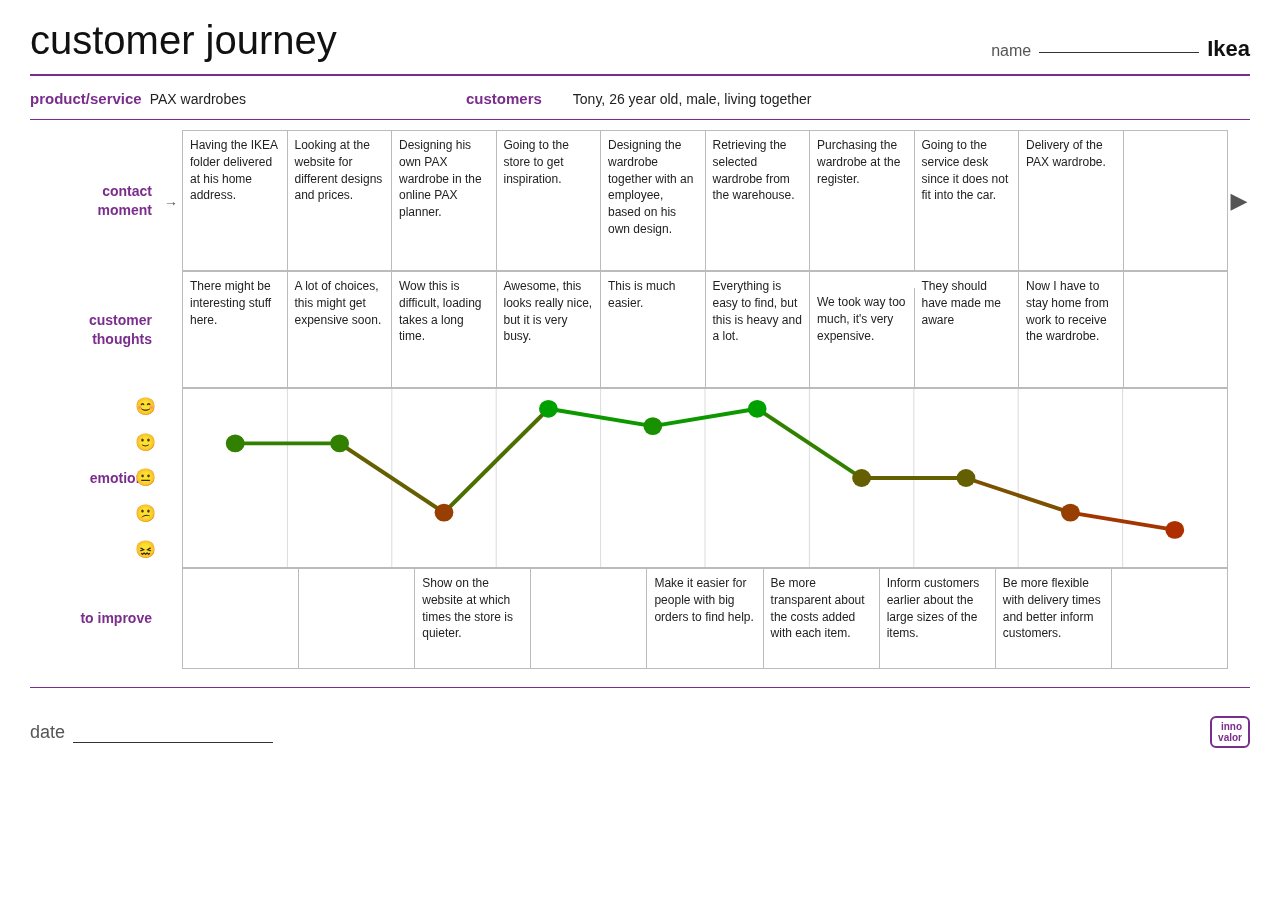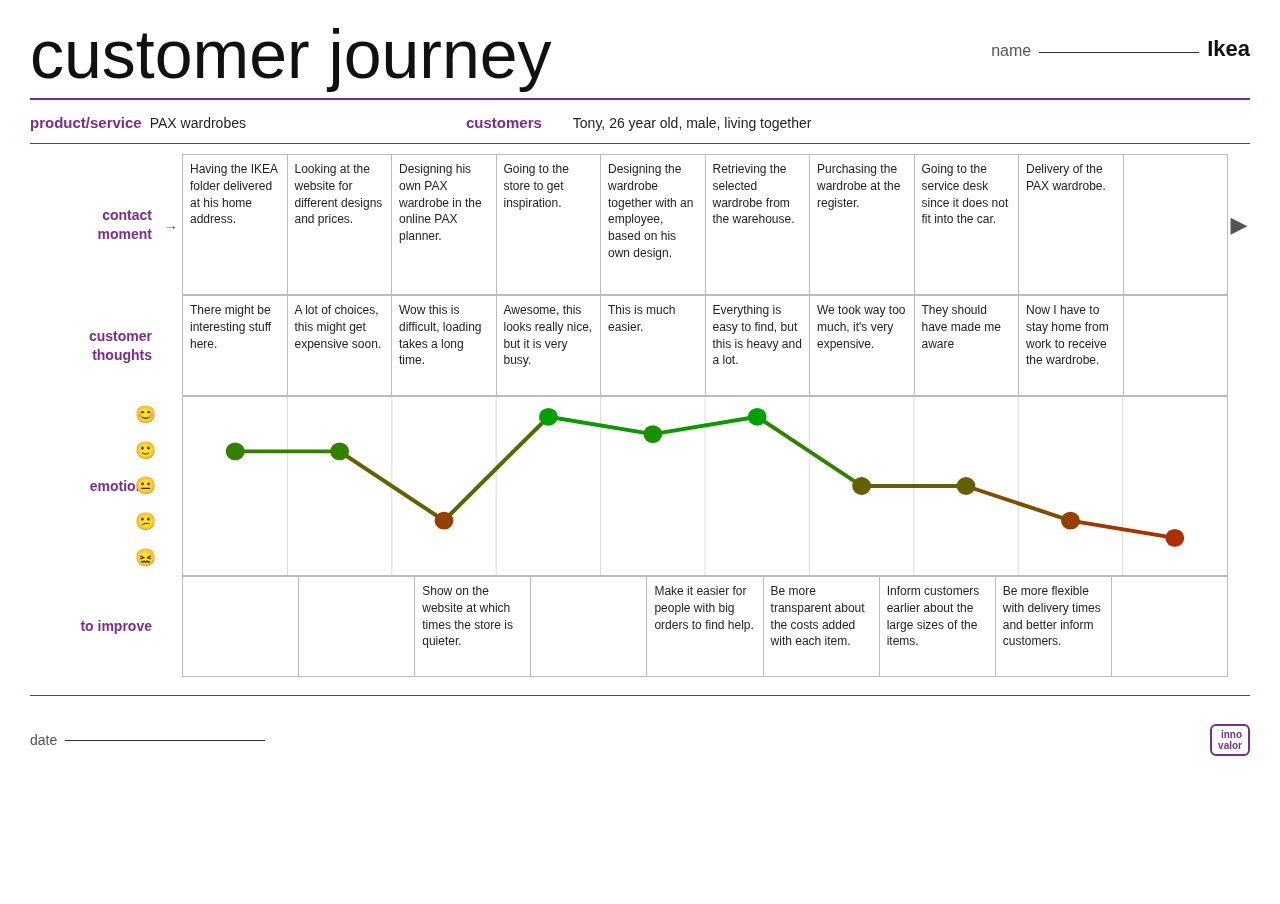--- a/index.html
+++ b/index.html
@@ -11,21 +11,21 @@
       padding: 20px 30px;
       color: #222;
     }
     .header-area {
       display: flex;
       align-items: flex-start;
       justify-content: space-between;
       margin-bottom: 10px;
     }
     .main-title {
-      font-size: 68px;
+      font-size: 40px;
       font-weight: 300;
       color: #111;
       line-height: 1;
     }
     .name-area {
       display: flex;
       align-items: center;
       gap: 8px;
       margin-top: 18px;
       font-size: 16px;
@@ -68,24 +68,23 @@
     }
     .meta-customers-label {
       color: #7a2d8c;
       font-weight: bold;
       font-size: 15px;
       margin-left: 220px;
       margin-right: 23px;
     }
     .date-line {
       display: flex;
-      align-items: center;
       gap: 8px;
       margin-top: 18px;
-      font-size: 14px;
+      font-size: 18px;
       color: #555;
     }
     .date-underline {
       border-bottom: 1.5px solid #333;
       width: 200px;
       display: inline-block;
     }
     .logo-area {
       text-align: right;
       margin-top: 18px;
@@ -251,21 +250,21 @@
       <span class="label-text">customer<br>thoughts</span>
     </div>
     <div class="arrow-col"></div>
     <div class="cells-area" id="thoughts-cells">
     <div class="cell" style="min-height: 100px;">There might be interesting stuff here.</div>
         <div class="cell" style="min-height: 100px;">A lot of choices, this might get expensive soon.</div>
         <div class="cell" style="min-height: 100px;">Wow this is difficult, loading takes a long time.</div>
         <div class="cell" style="min-height: 100px;">Awesome, this looks really nice, but it is very busy.</div>
         <div class="cell" style="min-height: 100px;">This is much easier.</div>
         <div class="cell" style="min-height: 100px;">Everything is easy to find, but this is heavy and a lot.</div>
-        <div class="cell" style="min-height: 100px;">We took way too much, it's very expensive.</div>
+        <div class="cell" style="min-height: 100px; margin-top: 16px;">We took way too much, it's very expensive.</div>
         <div class="cell" style="min-height: 100px;">They should have made me aware</div>
         <div class="cell" style="min-height: 100px;">Now I have to stay home from work to receive the wardrobe.</div>
         <div class="cell cell-empty" style="min-height: 100px;"></div>
       </div>
     <div style="width:22px;"></div>
   </div>
 
   <div class="emotions-row" style="margin-top:0;">
     <div class="emotions-left">
       <span class="label-text">emotions</span>

